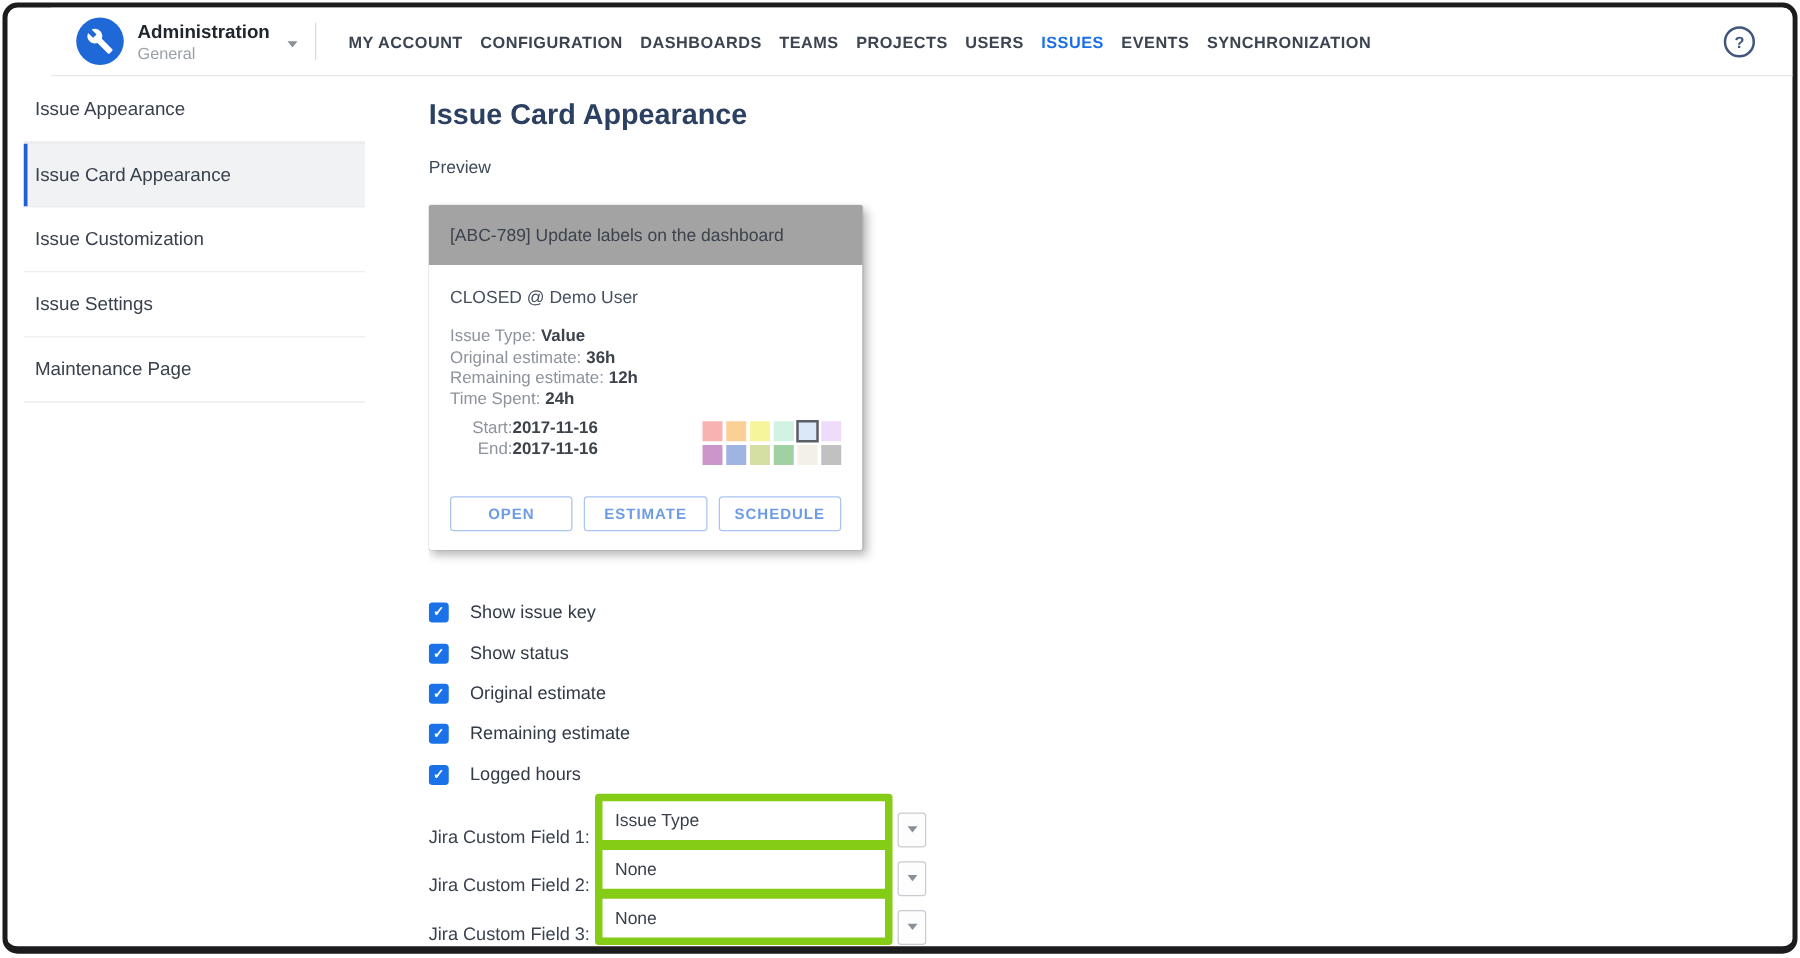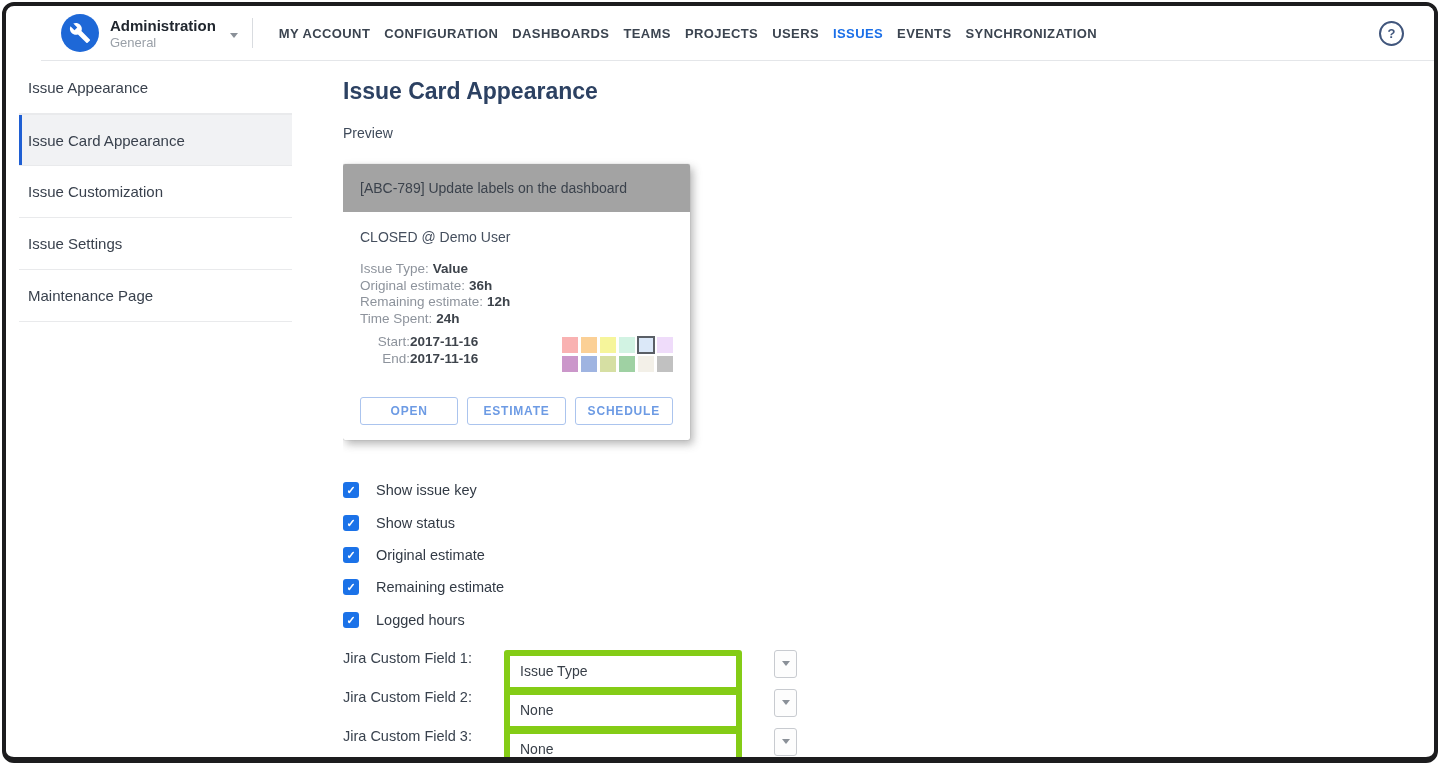--- a/index.html
+++ b/index.html
@@ -68,21 +68,21 @@
   
   .checks { margin-top:34px; }
   .check-row { height:32.4px; display:flex; align-items:center; cursor:pointer; }
   .cbx { width:16px; height:16px; background:#1b72e8; border-radius:3px; color:#fff;
          font-size:11px; font-weight:bold; display:flex; align-items:center; justify-content:center;
          line-height:16px; }
   .check-label { margin-left:17px; font-size:14.5px; color:#323a45; }
 
   
   .dropdowns { margin-top:14px; }
-  .dd-row { display:flex; align-items:flex-start; margin-bottom:11px; height:28px;gap:28px; }
+  .dd-row { display:flex; align-items:flex-end; margin-bottom:11px; height:28px; }
   .dd-label { width:133px; font-size:14.5px; color:#39424e; }
   .dd-box { width:238px; height:43px; border:6px solid #84cc16; border-radius:3px; background:#fff;
             display:flex; align-items:center; padding-left:10px; font-size:14px; color:#383f48; cursor:pointer; }
   .dd-btn { width:23px; height:28px; margin-left:4px; border:1px solid #c8cbd0; border-radius:3px;
             background:#fdfdfd; display:flex; align-items:center; justify-content:center; cursor:pointer; }
   .dd-arrow { width:0; height:0; border-left:4px solid transparent; border-right:4px solid transparent;
               border-top:5px solid #8a9098; }
 </style>
 </head>
 <body>

